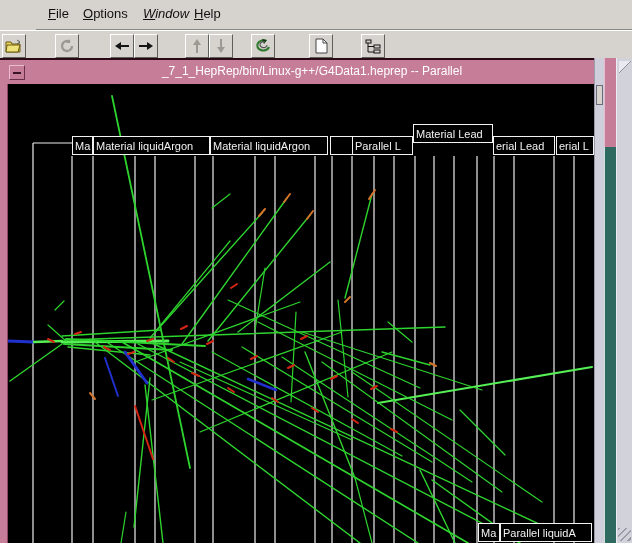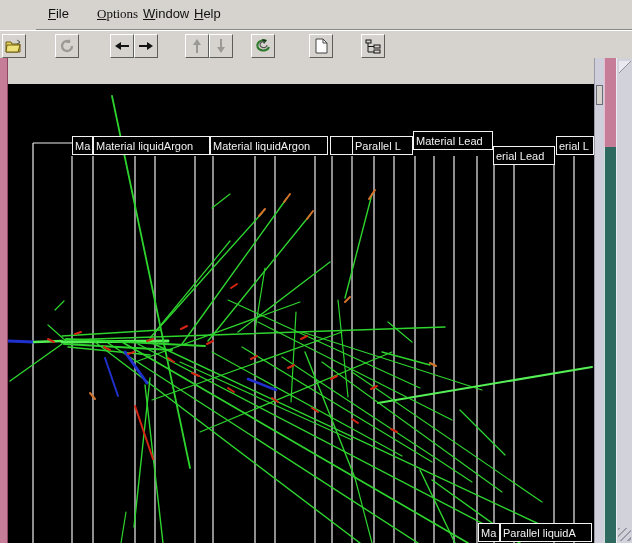--- a/index.html
+++ b/index.html
@@ -51,22 +51,22 @@
   #bottom-grip{position:absolute;left:1px;top:470px;width:13px;height:13px;
     background:repeating-linear-gradient(135deg,#9a9aa8 0 2px,#d2d2da 2px 5px);}
 </style>
 </head>
 <body>
 
 <div id="screen">
 
   <div id="menubar">
       <span class="menu-item" style="left: 12px;"><u>F</u>ile</span>
-      <span class="menu-item" style="left: 61px; font-family: Liberation Serif, serif;"><u>O</u>ptions</span>
-      <span class="menu-item" style="left: 107px;"><u>W</u>indow</span>
+      <span class="menu-item" style="left: 47px;"><u>O</u>ptions</span>
+      <span class="menu-item" style="left: 107px; font-style: italic;"><u>W</u>indow</span>
       <span class="menu-item" style="left: 158px;"><u>H</u>elp</span>
     </div>
 
   <div id="toolbar">
       <span class="tb-btn" style="left: 2px;">
         <span>
           <svg width="18" height="16" viewBox="0 0 18 16">
             <path d="M1 4 h5 l1 2 h8 v8 h-14 z" fill="#e7d35a" stroke="#6b5a10"></path>
             <path d="M2 7 h13 l-2 7 h-12 z" fill="#f0e27a" stroke="#6b5a10"></path>
             <path d="M12 2 l3 2 l-3 2" fill="none" stroke="#555"></path>
@@ -133,20 +133,26 @@
             <rect x="9" y="6" width="6" height="3" fill="none" stroke="#141414"></rect>
             <rect x="9" y="11" width="6" height="3" fill="none" stroke="#141414"></rect>
             <path d="M3 4 v9 h6 M3 7.5 h6" fill="none" stroke="#141414"></path>
           </svg>
         </span>
       </span>
     </div>
 
   <div id="frame-left"></div>
 
+  <div id="titlebar">
+    <div id="minbtn">
+        <span class="dash"></span>
+      </div>
+    <div id="title-text">_7_1_HepRep/bin/Linux-g++/G4Data1.heprep -- Parallel</div>
+  </div>
 
   <div id="canvas">
     <svg id="scene" width="586" height="459" viewBox="8 84 586 459" xmlns="http://www.w3.org/2000/svg">
       <g id="geom">
           <line x1="33" y1="143" x2="72" y2="143" stroke="#eeeeee" stroke-width="1.2"></line>
           <line x1="33" y1="143" x2="33" y2="543" stroke="#eeeeee" stroke-width="1.2"></line>
           <line x1="72" y1="156" x2="72" y2="543" stroke="#eeeeee" stroke-width="1.2"></line>
           <line x1="93" y1="156" x2="93" y2="543" stroke="#eeeeee" stroke-width="1.2"></line>
           <line x1="135" y1="156" x2="135" y2="543" stroke="#eeeeee" stroke-width="1.2"></line>
           <line x1="155" y1="156" x2="155" y2="543" stroke="#eeeeee" stroke-width="1.2"></line>
@@ -250,22 +256,22 @@
           <line x1="345" y1="302" x2="350" y2="297" stroke="#d4732a" stroke-width="2" stroke-linecap="round"></line>
           <line x1="90" y1="393" x2="95" y2="399" stroke="#d4732a" stroke-width="2" stroke-linecap="round"></line>
           <line x1="430" y1="363" x2="436" y2="366" stroke="#d4732a" stroke-width="2" stroke-linecap="round"></line>
         </g>
     </svg>
   <div class="mat-label" style="left: 64px; top: 52px; width: 21px;">Ma</div>
       <div class="mat-label" style="left: 85px; top: 52px; width: 117px;">Material liquidArgon</div>
       <div class="mat-label" style="left: 202px; top: 52px; width: 118px;">Material liquidArgon</div>
       <div class="mat-label" style="left: 322px; top: 52px; width: 21px; padding-left: 24px;">qui</div>
       <div class="mat-label" style="left: 344px; top: 52px; width: 61px;">Parallel L</div>
-      <div class="mat-label" style="left: 405px; top: 47px; width: 80px;">Material Lead</div>
-      <div class="mat-label" style="left: 485px; top: 62px; width: 62px;">erial Lead</div>
+      <div class="mat-label" style="left: 405px; top: 40px; width: 80px;">Material Lead</div>
+      <div class="mat-label" style="left: 485px; top: 52px; width: 62px;">erial Lead</div>
       <div class="mat-label" style="left: 548px; top: 52px; width: 38px;">erial L</div>
       <div class="mat-label" style="left: 470px; top: 439px; width: 22px;">Ma</div>
       <div class="mat-label" style="left: 492px; top: 439px; width: 92px;">Parallel liquidA</div>
     </div>
 
   <div id="inner-scrollbar">
     <div id="inner-thumb"></div>
   </div>
   <div id="pink-strip"></div>
   <div id="teal-strip"></div>

